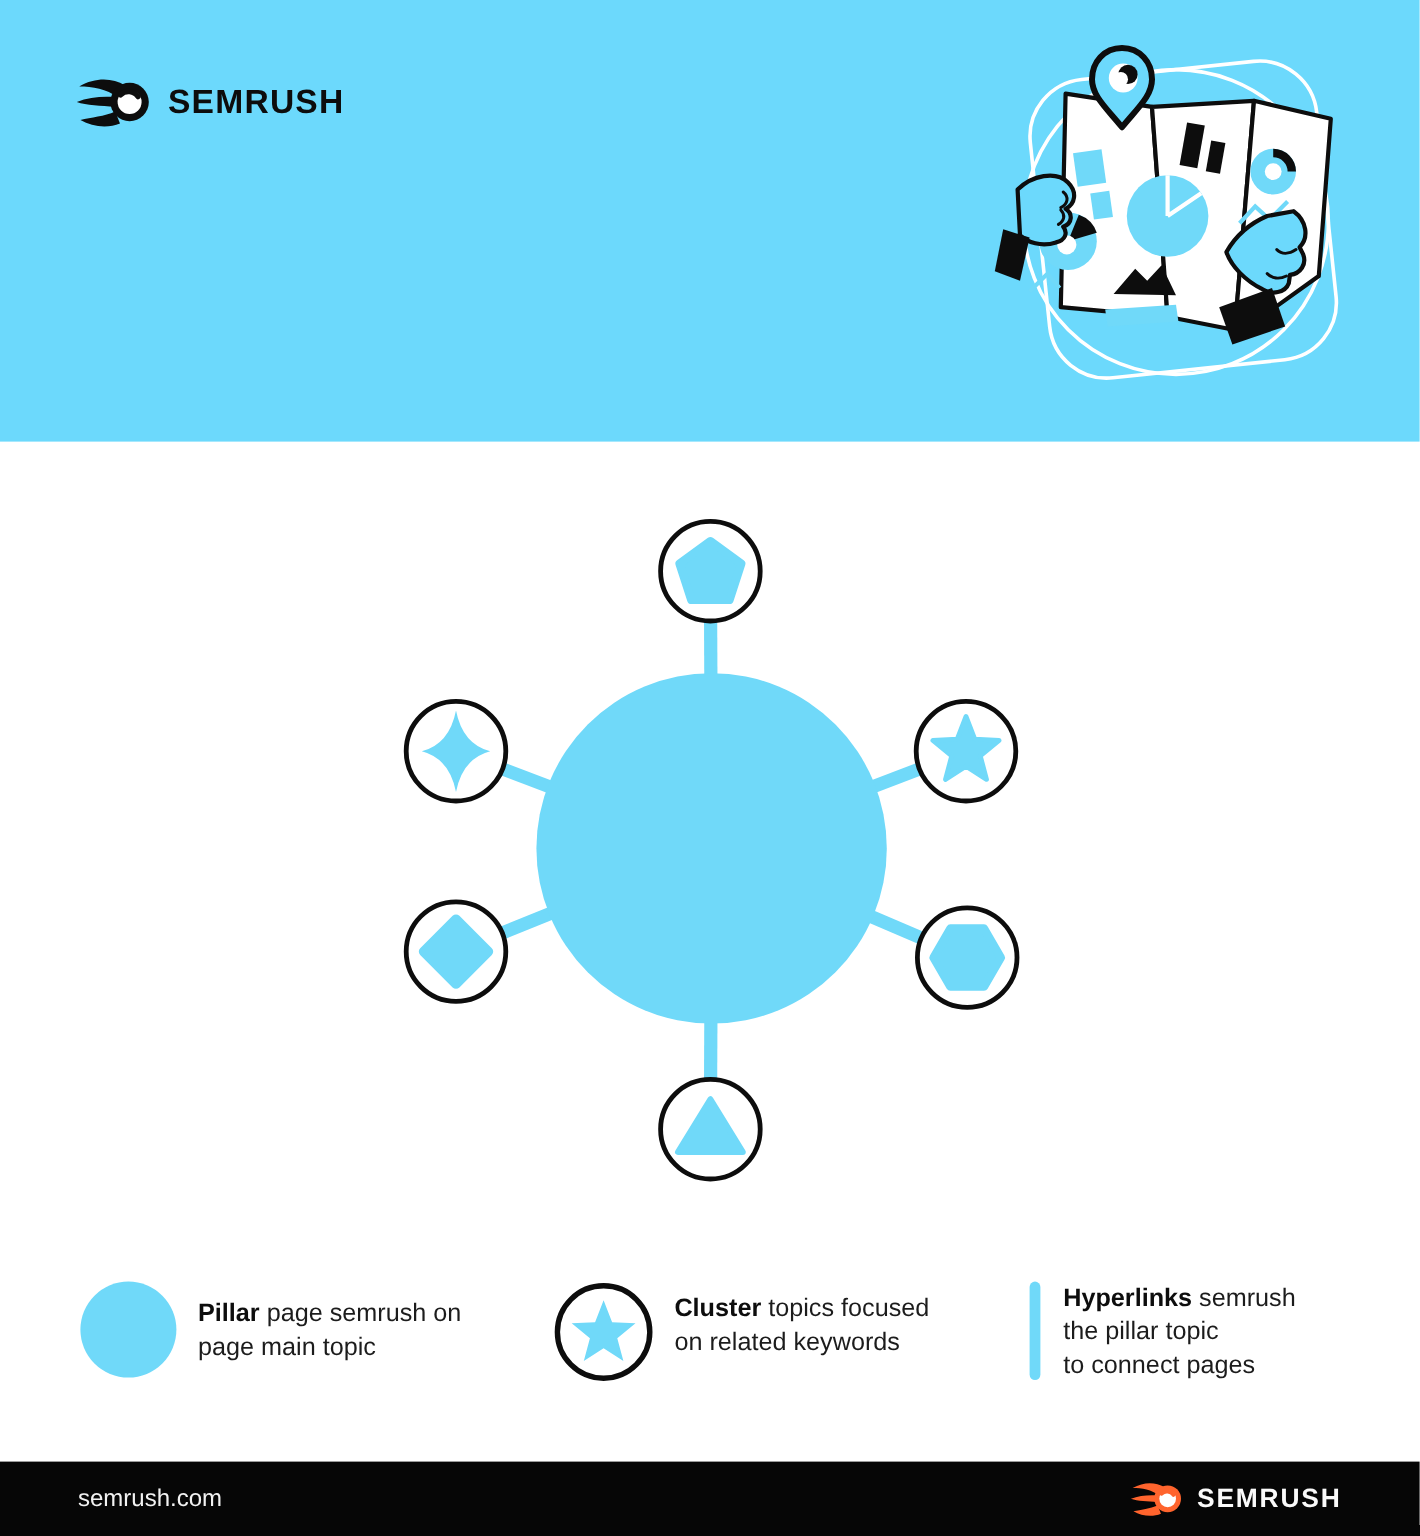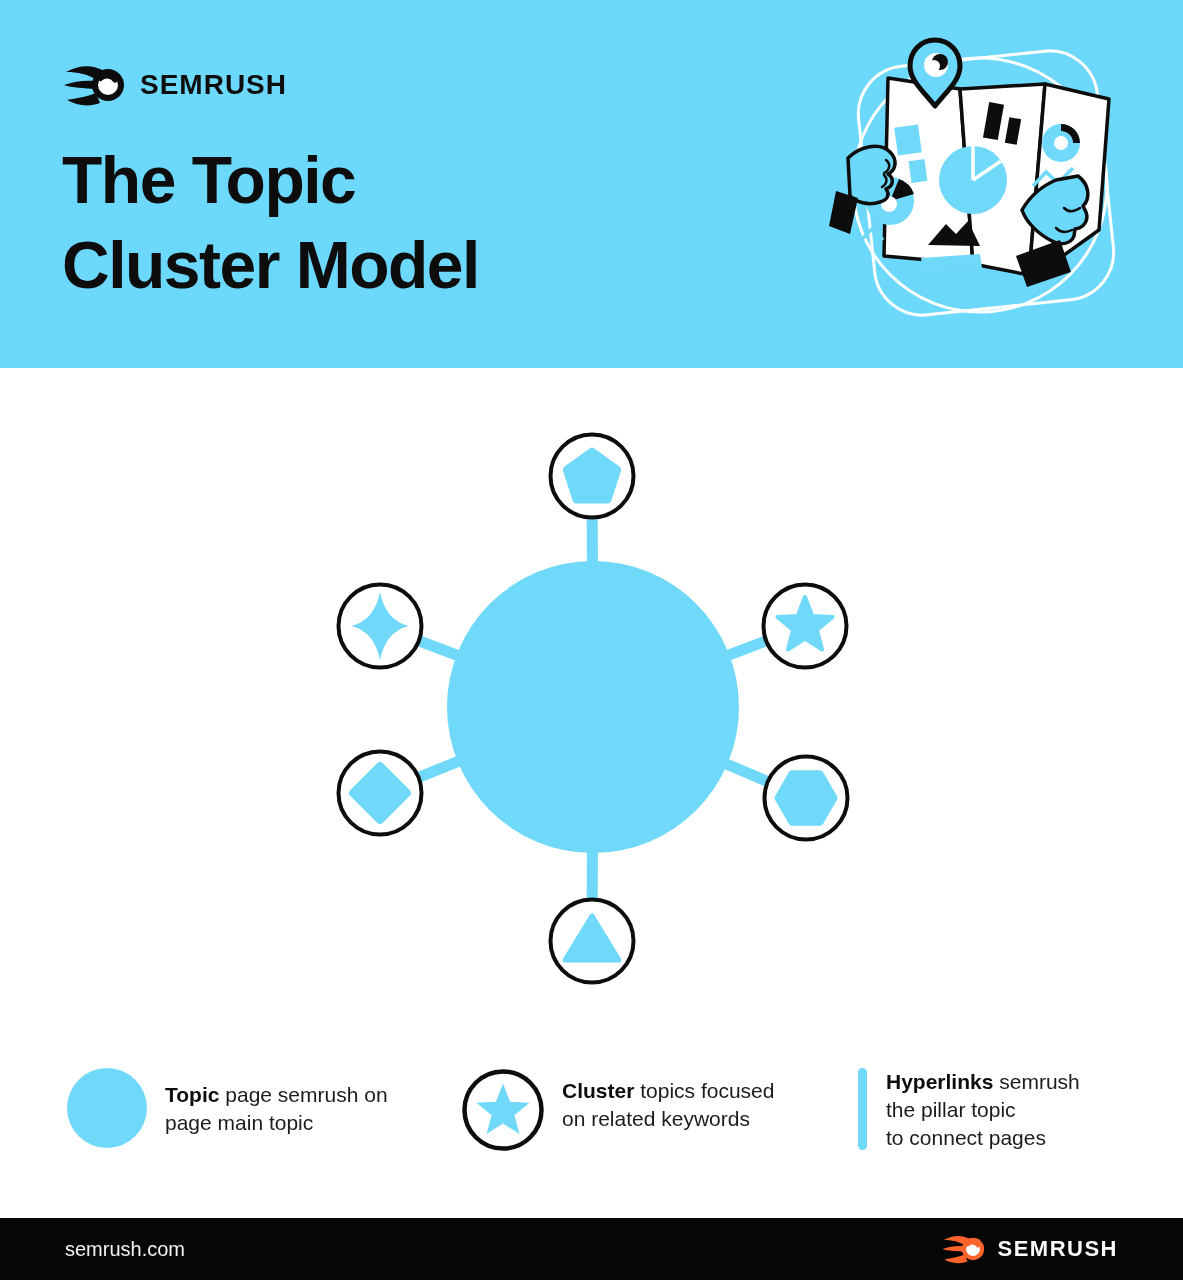--- a/index.html
+++ b/index.html
@@ -47,21 +47,20 @@
       <path class="f-ink" d="M2,10 C16,2 30,3 40,9 L34,19 C25,12 13,10 2,10 Z"></path>
       <path class="f-ink" d="M0,23 C10,19 22,18 33,19 L32,27 C20,26 8,26 0,23 Z"></path>
       <path class="f-ink" d="M3,38 C13,44 26,45 36,41 L32,31 C23,35 12,36 3,38 Z"></path>
       <circle class="f-ink" cx="44" cy="23" r="16"></circle>
       <circle class="f-white" cx="44" cy="23" r="10"></circle>
       <path class="no-fill s-ink" d="M36.5,17 A9.5,9.5 0 0 1 51,18.5" stroke-width="4.5" stroke-linecap="round"></path>
     </svg>
     <span class="brand-text">SEMRUSH</span>
   </div>
 
-  <div class="abs title"><span>The Topic</span><br><span>Cluster Model</span></div>
 
   <svg class="abs illu" width="330" height="300" viewBox="0 0 330 300">
 
     <rect class="no-fill s-white" x="38" y="30" width="240" height="250" rx="48" stroke-width="3" transform="rotate(-6 158 155)"></rect>
     <circle class="no-fill s-white" cx="152" cy="157" r="127" stroke-width="3"></circle>
 
     <g stroke-linejoin="round">
       <path class="f-white s-ink" stroke-width="3.5" d="M60,50 L132,61 L145,236 L56,228 Z"></path>
       <path class="f-white s-ink" stroke-width="3.5" d="M132,61 L217,56 L201,247 L145,236 Z"></path>
       <path class="f-white s-ink" stroke-width="3.5" d="M217,56 L281,71 L271,202 L225,235 L201,247 Z"></path>
@@ -146,21 +145,21 @@
   </g>
 
   <g>
     <circle class="f-white s-ink" cx="380" cy="626" r="41.5" stroke-width="4"></circle>
     <path class="f-accent" d="M380,592 Q385.5,620 408.5,626 Q385.5,632 380,660 Q374.5,632 351.5,626 Q374.5,620 380,592 Z"></path>
   </g>
 </svg>
 
 <div class="abs pillar-dot"></div>
 <div class="abs legend-text" style="left:165px;top:1081px;">
-  <div><b>Topic</b><span> page semrush on</span></div>
+  <div><b>Pillar</b><span> page semrush on</span></div>
   <div>page main topic</div>
 </div>
 
 <svg class="abs" style="left:461px;top:1068px;" width="84" height="84" viewBox="0 0 84 84">
   <circle class="f-white s-ink" cx="42" cy="42" r="38.5" stroke-width="4.5"></circle>
   <path class="f-accent" d="M42,15.5 L49.1,33.8 L68.6,34.8 L53.4,47.2 L58.5,66.1 L42,55.5 L25.5,66.1 L30.6,47.2 L15.4,34.8 L34.9,33.8 Z"></path>
 </svg>
 <div class="abs legend-text" style="left:562px;top:1077px;">
   <div><b>Cluster</b><span> topics focused</span></div>
   <div>on related keywords</div>

